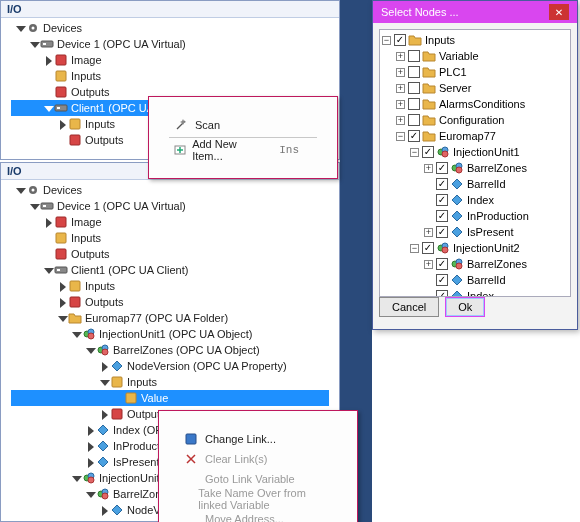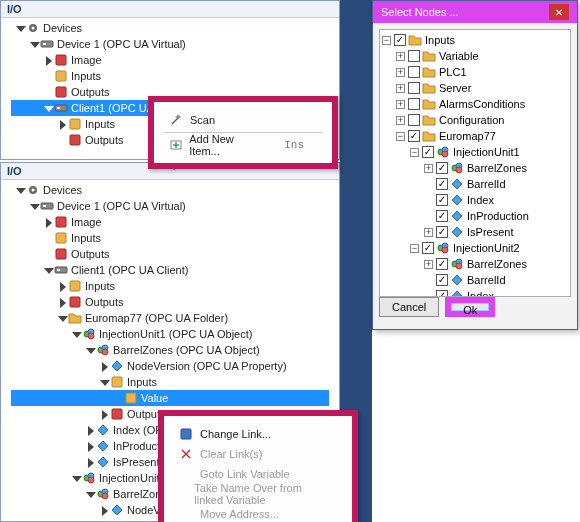--- a/index.html
+++ b/index.html
@@ -10,39 +10,39 @@
   .panel-title { background:#f0f3fa; color:#183a6a; padding:2px 6px; font-weight:600; border-bottom:1px solid #c0cde4; }
   .tree { padding:2px 10px; color:#222; }
   .row { display:flex; align-items:center; height:16px; padding-right:4px; white-space:nowrap; position:relative; }
   .row.sel { background:#1e90ff; color:#fff; }
   .ind { display:inline-block; flex:0 0 auto; }
   .tw { width:11px; height:11px; display:inline-flex; align-items:center; justify-content:center; color:#444; cursor:pointer; flex:0 0 auto; }
   .tw svg { display:block; }
   .row.sel .tw { color:#fff; }
   .ic { width:14px; height:14px; display:inline-flex; align-items:center; justify-content:center; margin-right:3px; flex:0 0 auto; }
   .lbl { flex:1 1 auto; overflow:hidden; text-overflow:ellipsis; }
-  .ctx { position:absolute; background:#fdfdfd; border:6px solid #be185d; box-shadow:2px 2px 4px rgba(0,0,0,.3); padding:8px; z-index:30; }
+  .ctx { position:absolute; background:#fdfdfd; border:1px solid #be185d; box-shadow:2px 2px 4px rgba(0,0,0,.3); padding:18px; z-index:30; }
   .ctx .mi { display:flex; align-items:center; height:20px; padding:0 20px 0 4px; color:#222; cursor:default; }
   .ctx .mi.dis { color:#9a9a9a; }
   .ctx .sep { height:1px; background:#c8c8c8; margin:2px 2px; }
   .ctx .mic { width:20px; display:inline-flex; justify-content:center; margin-right:4px; }
   .short { color:#777; margin-left:auto; padding-left:20px;font-family:Liberation Mono, monospace; }
   .arrow-down { position:absolute; left:166px; top:149px; z-index:5; }
 
   
   .dlg { position:absolute; left:372px; top:0; width:206px; height:330px; border:1px solid #4a5c9c; background:#f3f3f3; box-shadow:2px 2px 6px rgba(0,0,0,.3); z-index:40; }
   .dlg-title { background:#d946ef; color:#fff; padding:3px 8px; display:flex; align-items:center; }
   .dlg-title .t { flex:1; }
   .dlg-close { width:20px; height:16px; background:#c33; color:#fff; display:flex; align-items:center; justify-content:center; cursor:pointer; font-size:10px; }
   .dlg-body { position:relative; height:calc(100% - 22px); }
   .dlg-tree-wrap { position:absolute; left:6px; top:6px; right:6px; bottom:32px; background:#fff; border:1px solid #aab; overflow:auto; padding:2px; }
   .dlg-btns { position:absolute; left:6px; right:6px; bottom:12px; display:flex; align-items:flex-end; gap:6px; }
   .dlg-btns .status { flex:1; font-size:10px; color:#333; }
   .btn { background:#e8e8e8; border:1px solid #8a8a8a; padding:1px 12px; height:20px; cursor:pointer; }
-  .btn.primary { border:6px solid #d946ef; box-shadow: inset 0 0 0 1px #9ec9ff; }
+  .btn.primary { border:1px solid #d946ef; box-shadow: inset 0 0 0 1px #9ec9ff; }
   .chk { width:12px; height:12px; border:1px solid #555; background:#fff; display:inline-flex; align-items:center; justify-content:center; margin-right:2px; flex:0 0 auto; cursor:pointer; }
   .chk.on::after { content:"✓"; font-size:10px; color:#000; line-height:10px; }
   .pm { width:9px; height:9px; border:1px solid #888; background:#fff; display:inline-flex; align-items:center; justify-content:center; font-size:9px; line-height:8px; color:#333; margin-right:3px; flex:0 0 auto; cursor:pointer; }
 
   
   .folder { fill:#e9b64a; stroke:#b8862f; }
   .box-y { fill:#e9b64a; stroke:#b8862f; }
   .box-r { fill:#d64545; stroke:#9c2a2a; }
   .box-b { fill:#3a78c8; stroke:#264f8a; }
   .box-g { fill:#39a839; stroke:#25761f; }

